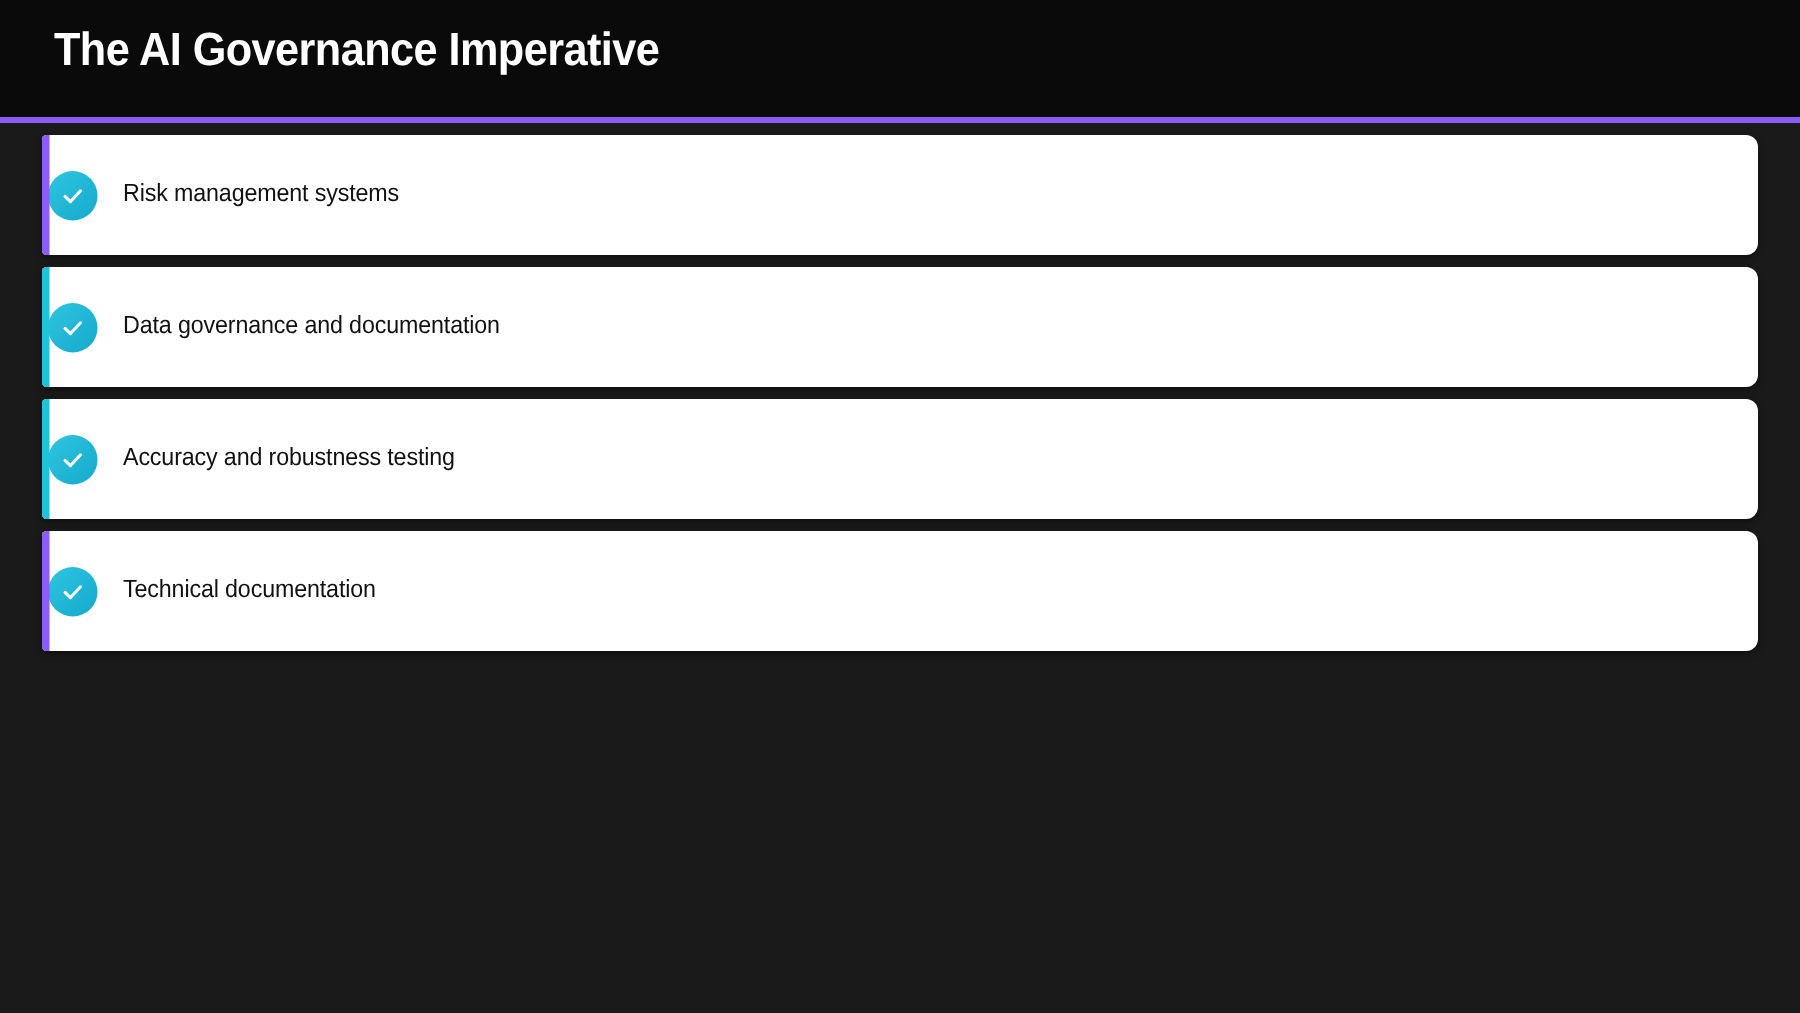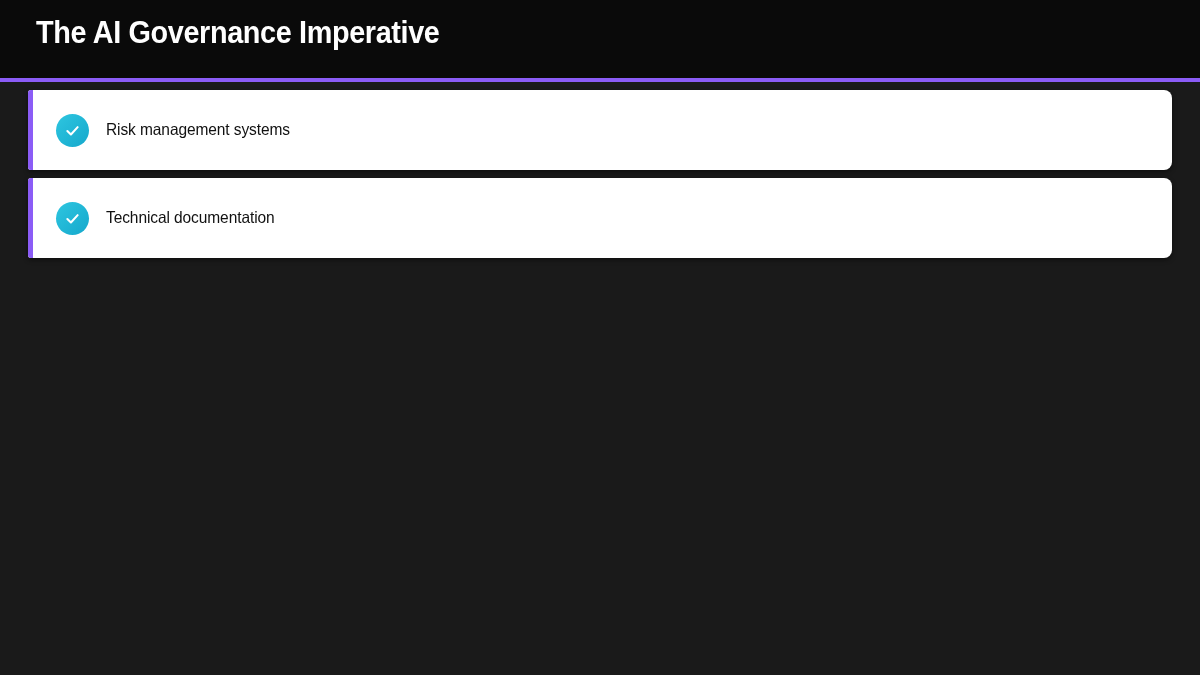--- a/index.html
+++ b/index.html
@@ -77,21 +77,21 @@
 
   .card {
     position: relative;
     box-sizing: border-box;
     height: 80px;
     margin-bottom: 8px;
     background: #ffffff;
     border-radius: 3px 8px 8px 3px;
     display: flex;
     align-items: center;
-    padding-left: 28px;
+    padding-left: 4px;
     box-shadow: 0 2px 5px rgba(0,0,0,0.45);
     overflow: hidden;
   }
 
   .card .accent {
     position: absolute;
     left: 0;
     top: 0;
     bottom: 0;
     width: 5px;
@@ -143,22 +143,40 @@
       <div class="card accent-purple">
         <span class="accent"></span>
         <span class="check-badge">
           <svg width="19" height="19" viewBox="0 0 24 24" aria-hidden="true">
             <path d="M5.5 12.6 L10 17 L18.5 7.8" fill="none" stroke="#ffffff" stroke-width="2.6" stroke-linecap="round" stroke-linejoin="round"></path>
           </svg>
         </span>
         <span class="card-label">Risk management systems</span>
       </div>
 
+      <div class="card accent-cyan">
+        <span class="accent"></span>
+        <span class="check-badge">
+          <svg width="19" height="19" viewBox="0 0 24 24" aria-hidden="true">
+            <path d="M5.5 12.6 L10 17 L18.5 7.8" fill="none" stroke="#ffffff" stroke-width="2.6" stroke-linecap="round" stroke-linejoin="round"></path>
+          </svg>
+        </span>
+        <span class="card-label">Data governance and documentation</span>
+      </div>
 
 
+      <div class="card accent-cyan">
+        <span class="accent"></span>
+        <span class="check-badge">
+          <svg width="19" height="19" viewBox="0 0 24 24" aria-hidden="true">
+            <path d="M5.5 12.6 L10 17 L18.5 7.8" fill="none" stroke="#ffffff" stroke-width="2.6" stroke-linecap="round" stroke-linejoin="round"></path>
+          </svg>
+        </span>
+        <span class="card-label">Accuracy and robustness testing</span>
+      </div>
 
       <div class="card accent-purple">
         <span class="accent"></span>
         <span class="check-badge">
           <svg width="19" height="19" viewBox="0 0 24 24" aria-hidden="true">
             <path d="M5.5 12.6 L10 17 L18.5 7.8" fill="none" stroke="#ffffff" stroke-width="2.6" stroke-linecap="round" stroke-linejoin="round"></path>
           </svg>
         </span>
         <span class="card-label">Technical documentation</span>
       </div>

